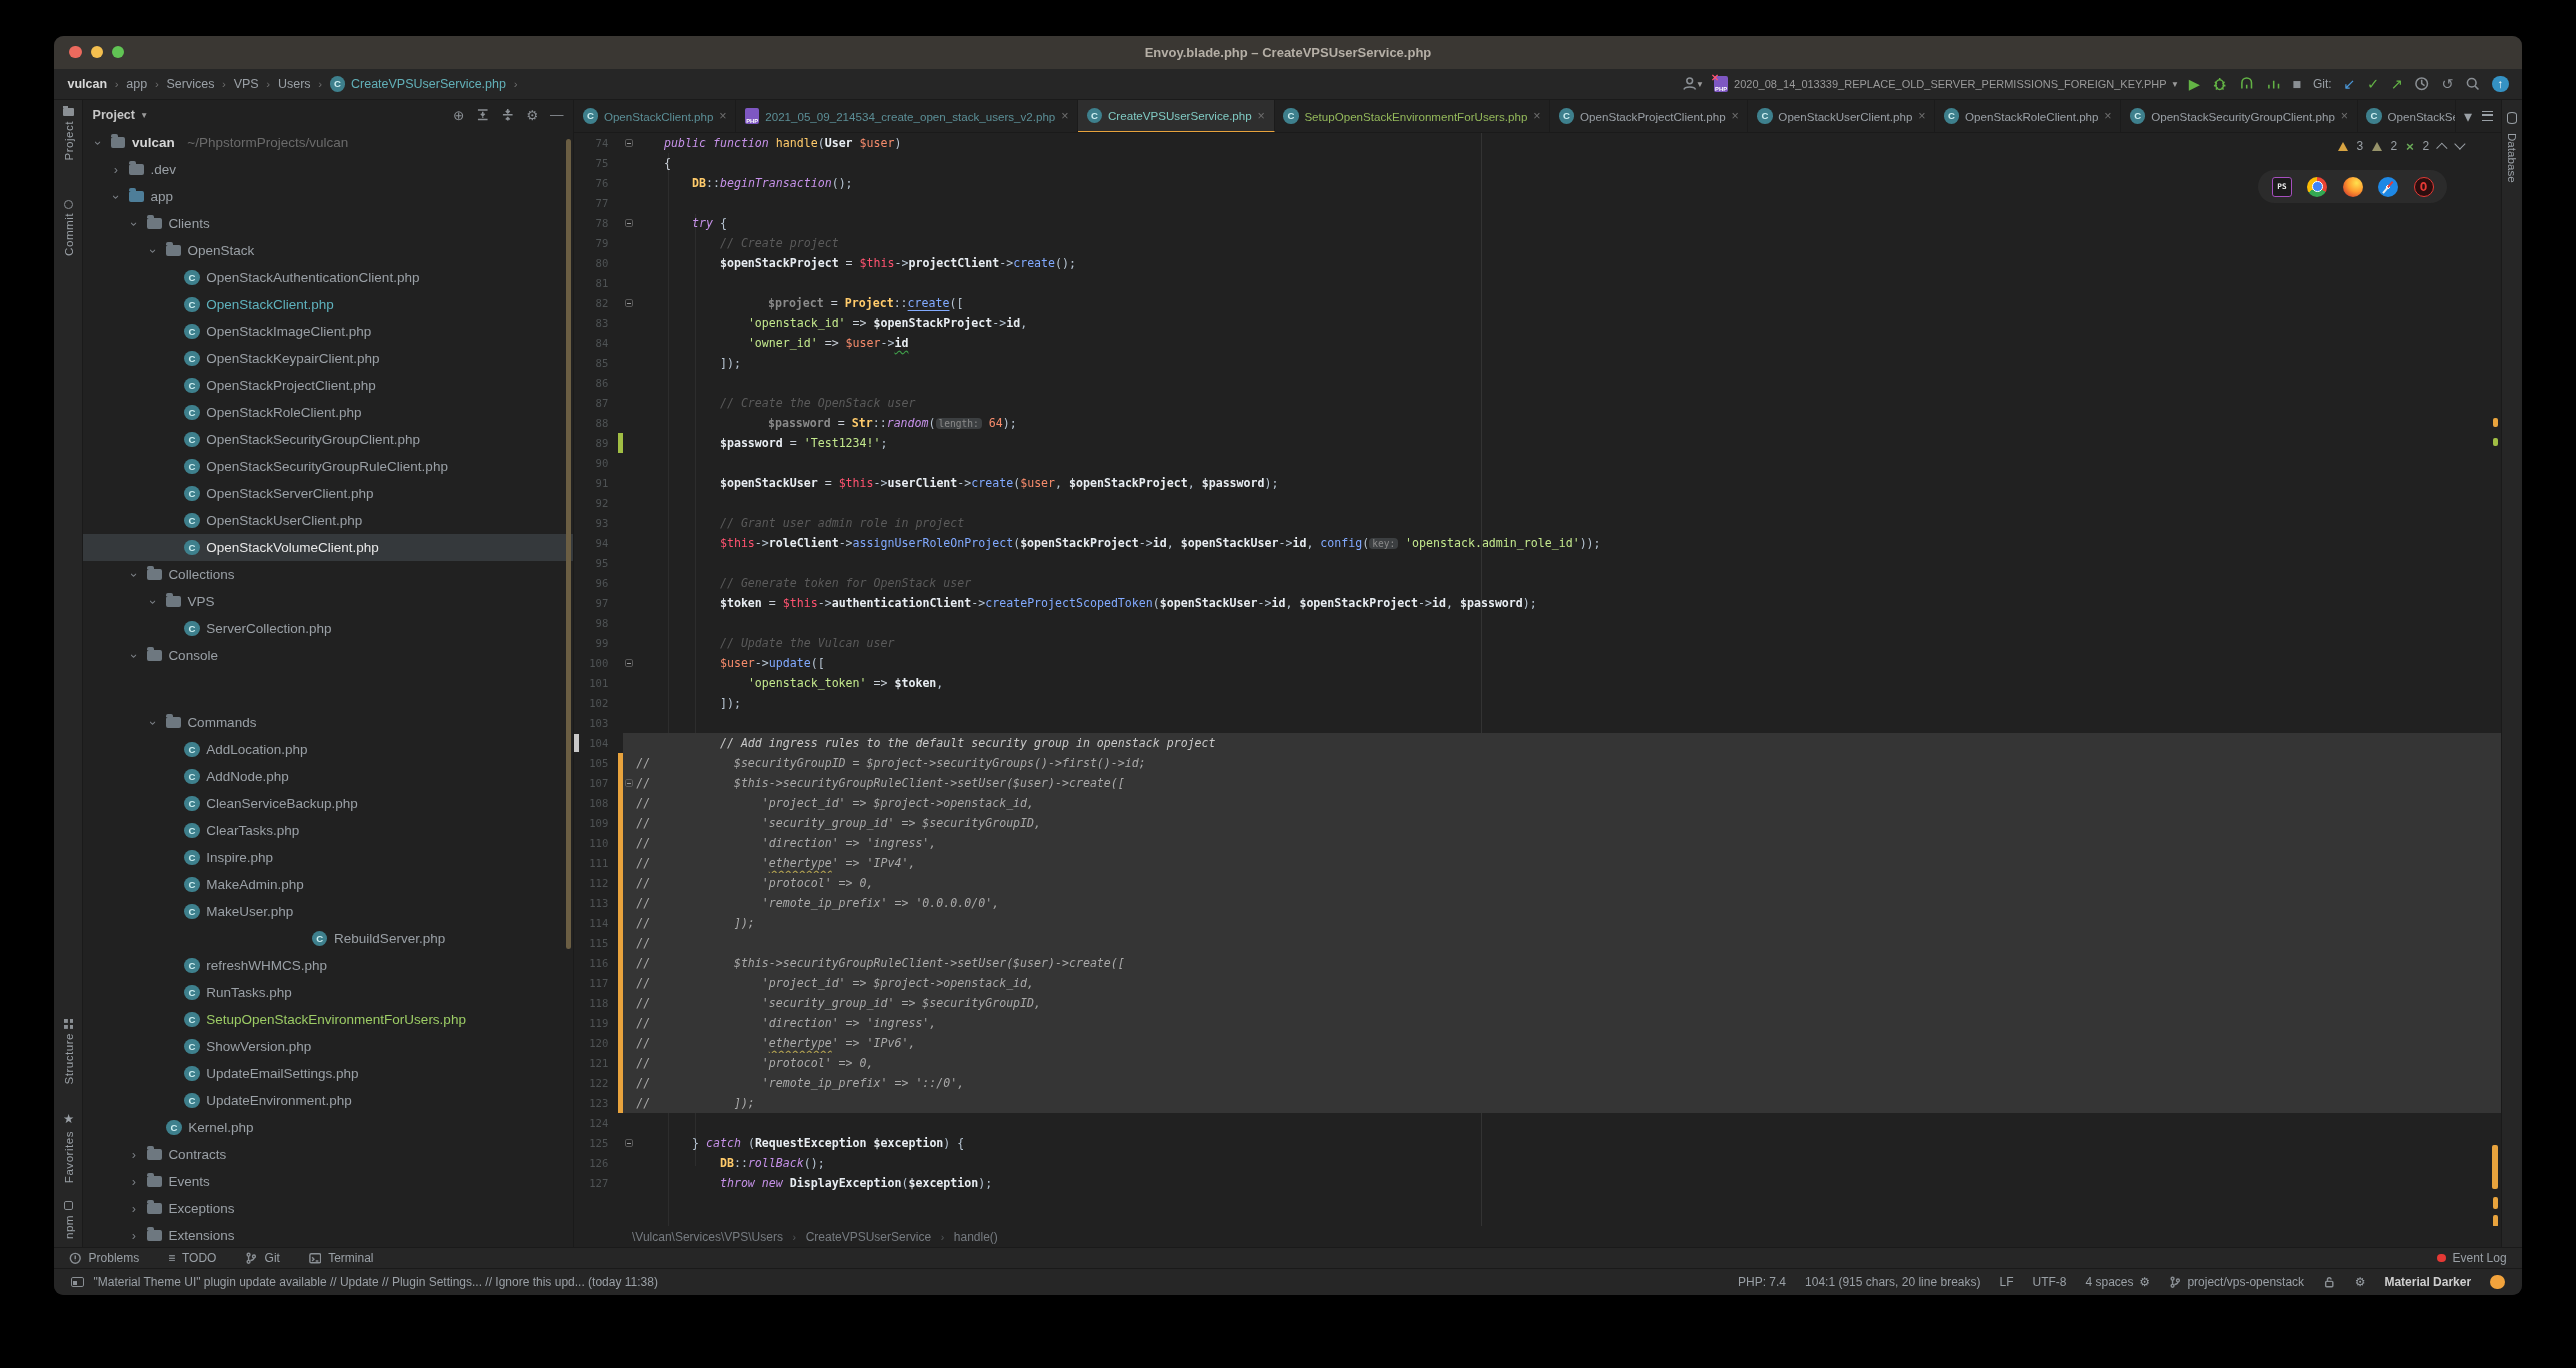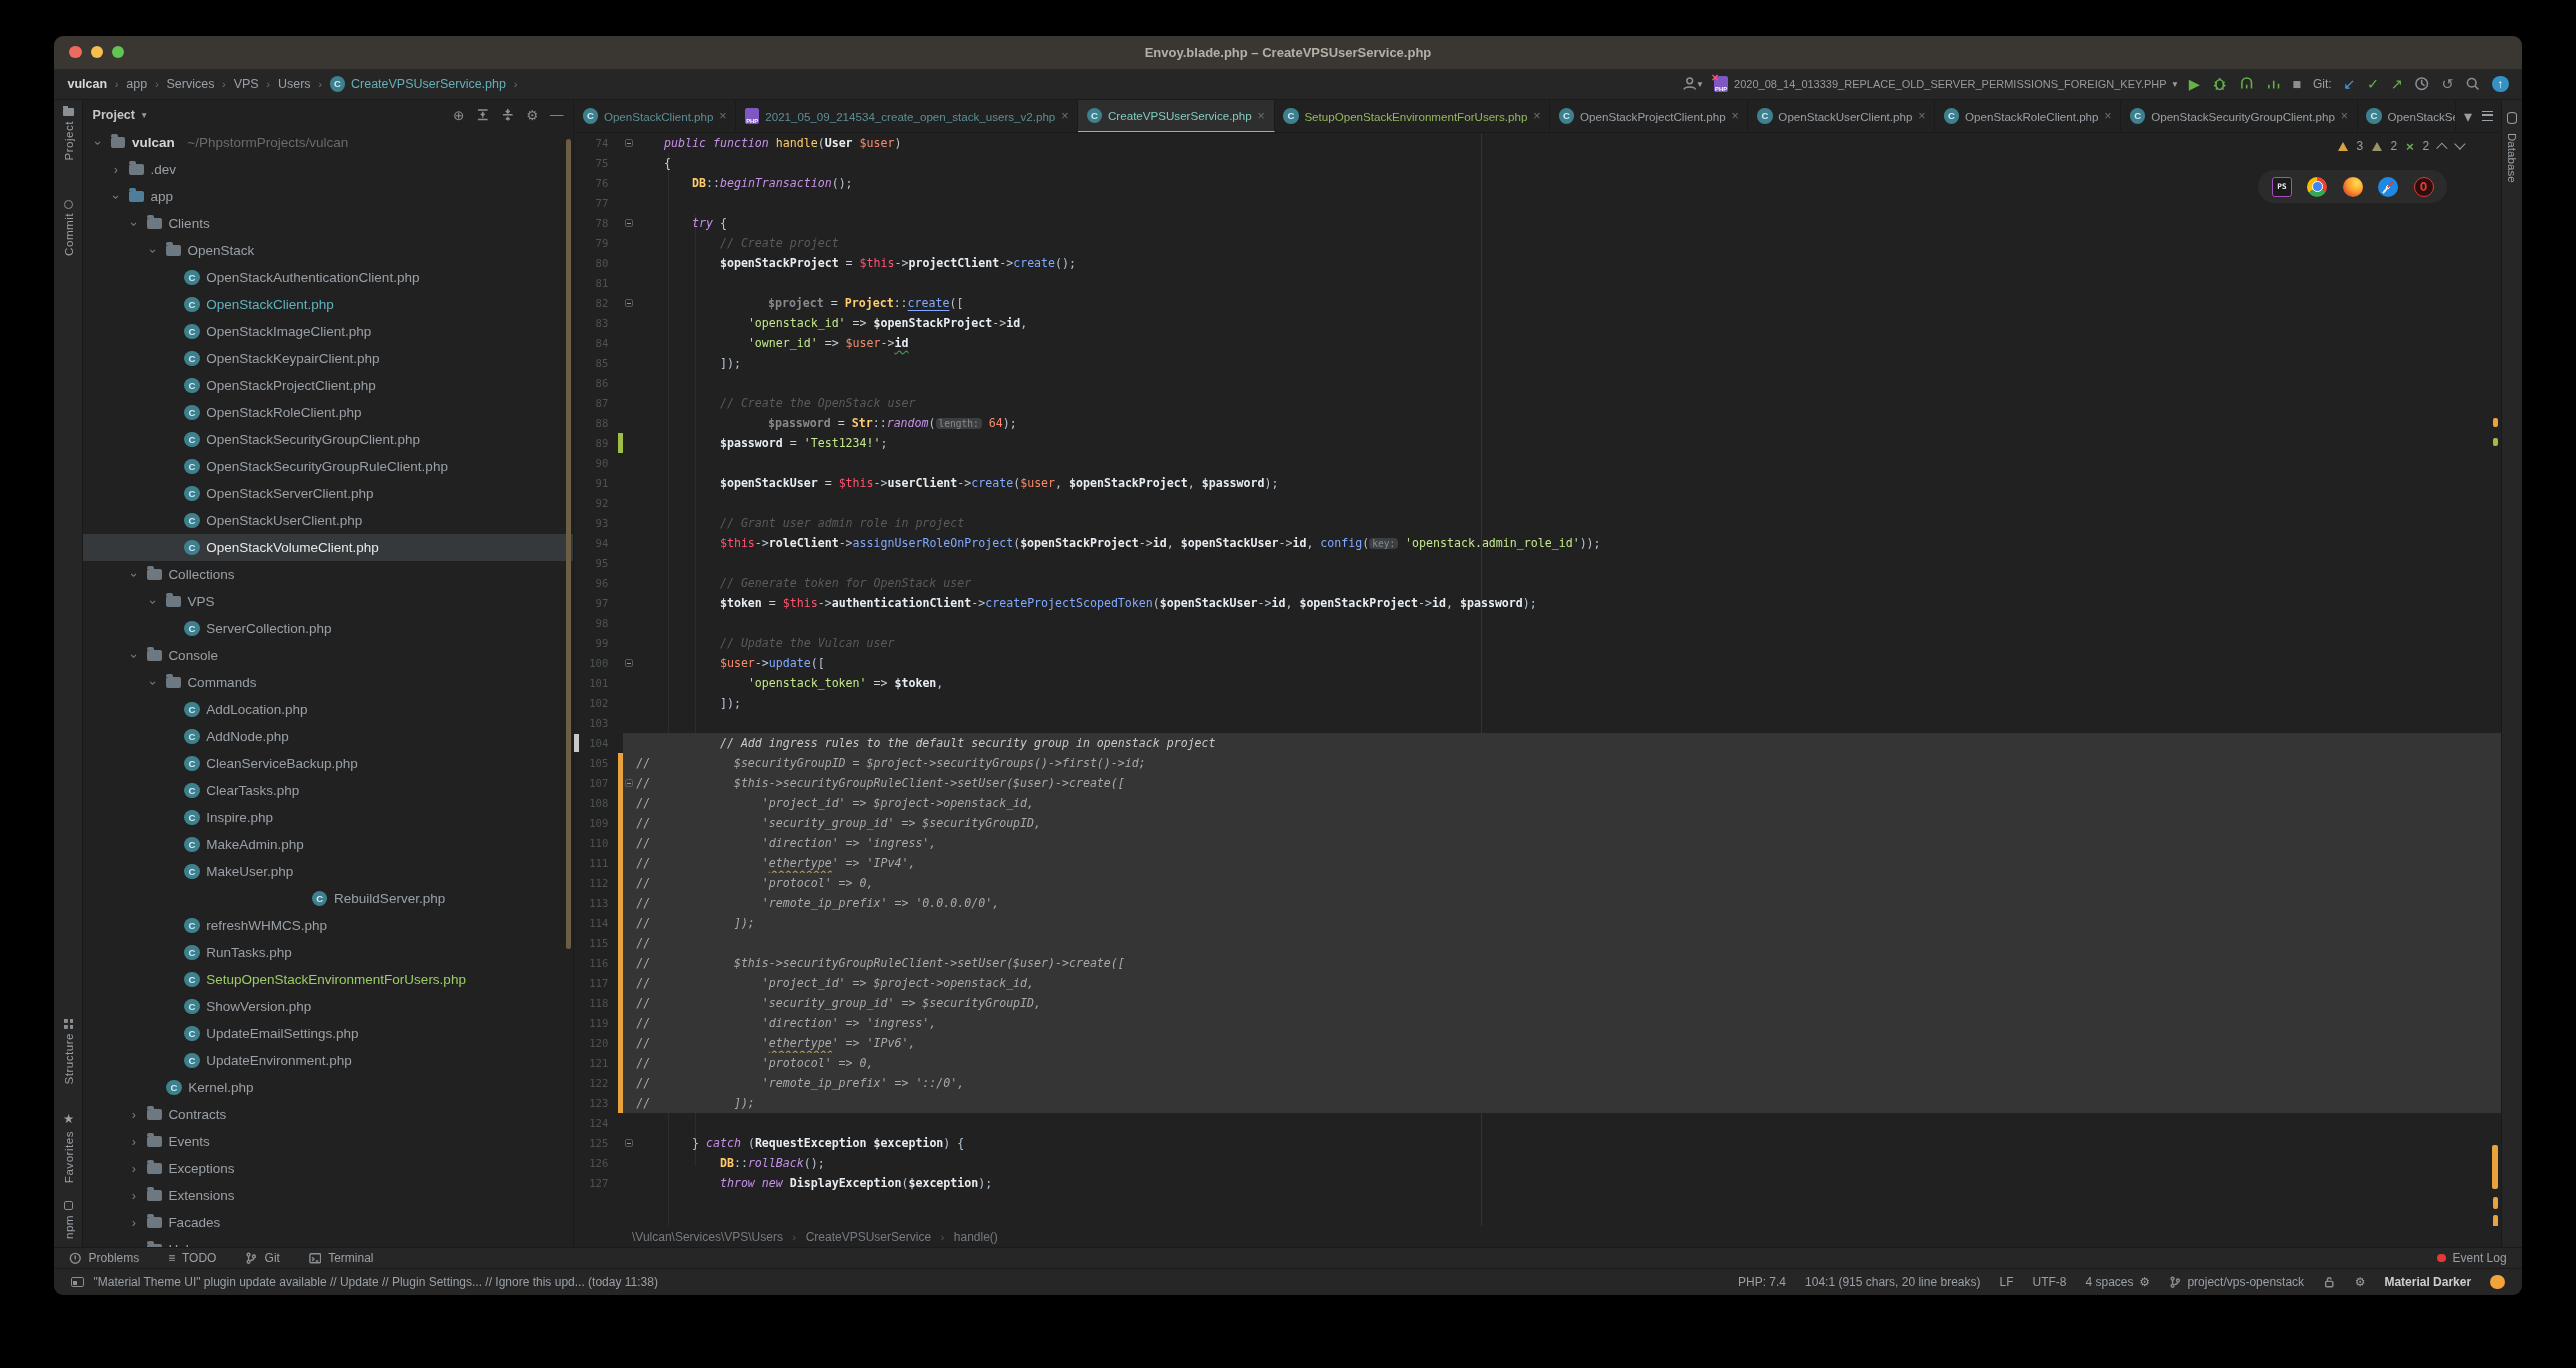--- a/index.html
+++ b/index.html
@@ -436,21 +436,21 @@
           <div class="trow" style="padding-left: 81px;">
             <span class="chevron"></span>
             <span class="cls-ic"></span>
             <span>ServerCollection.php</span>
           </div>
           <div class="trow" style="padding-left: 44px;">
             <span class="chevron open">›</span>
             <span class="fold-ic"></span>
             <span>Console</span>
           </div>
-          <div class="trow" style="padding-left: 63px;">
+          <div class="trow" style="padding-left: 63px; margin-top: 40px;">
             <span class="chevron open">›</span>
             <span class="fold-ic"></span>
             <span>Commands</span>
           </div>
           <div class="trow" style="padding-left: 81px;">
             <span class="chevron"></span>
             <span class="cls-ic"></span>
             <span>AddLocation.php</span>
           </div>
           <div class="trow" style="padding-left: 81px;">

